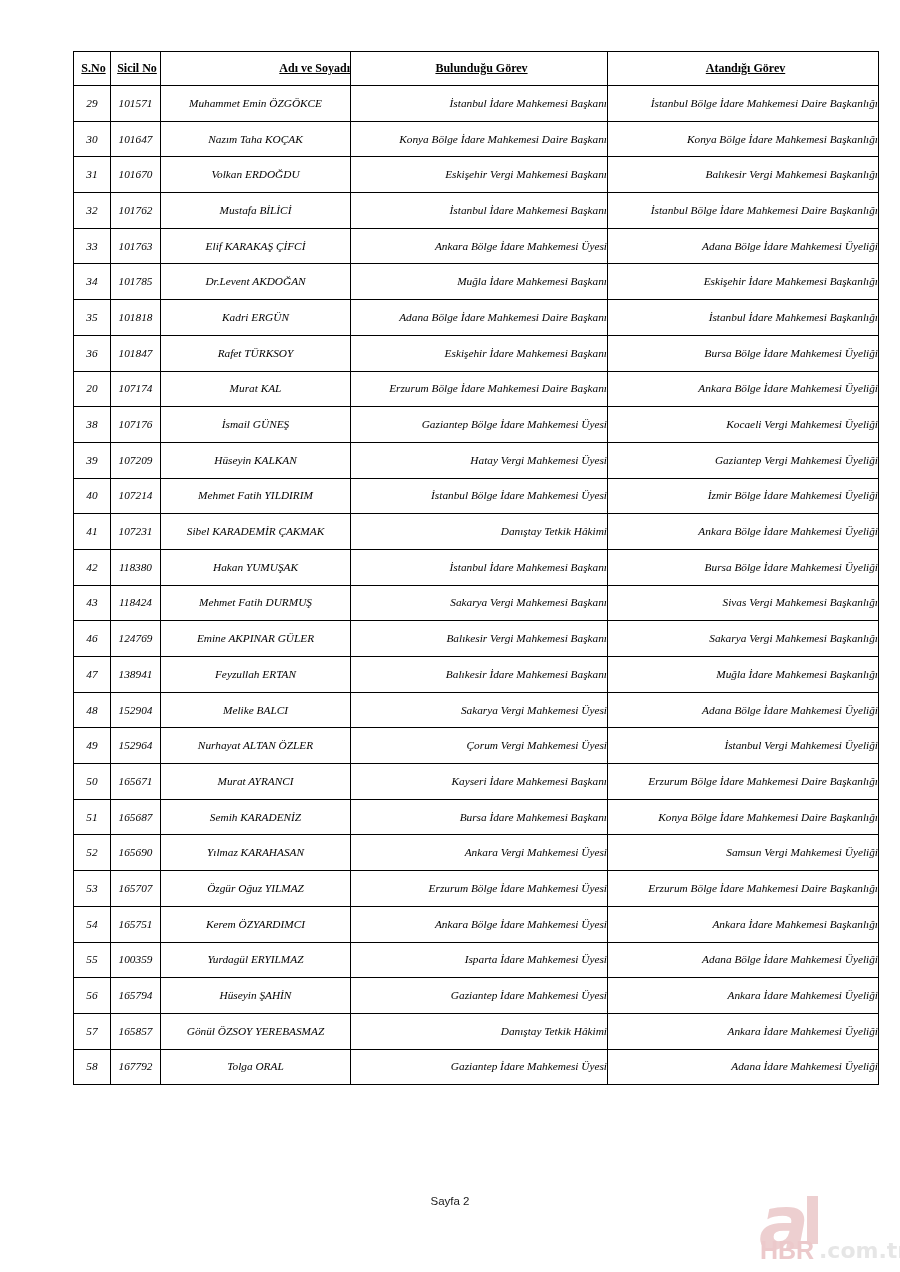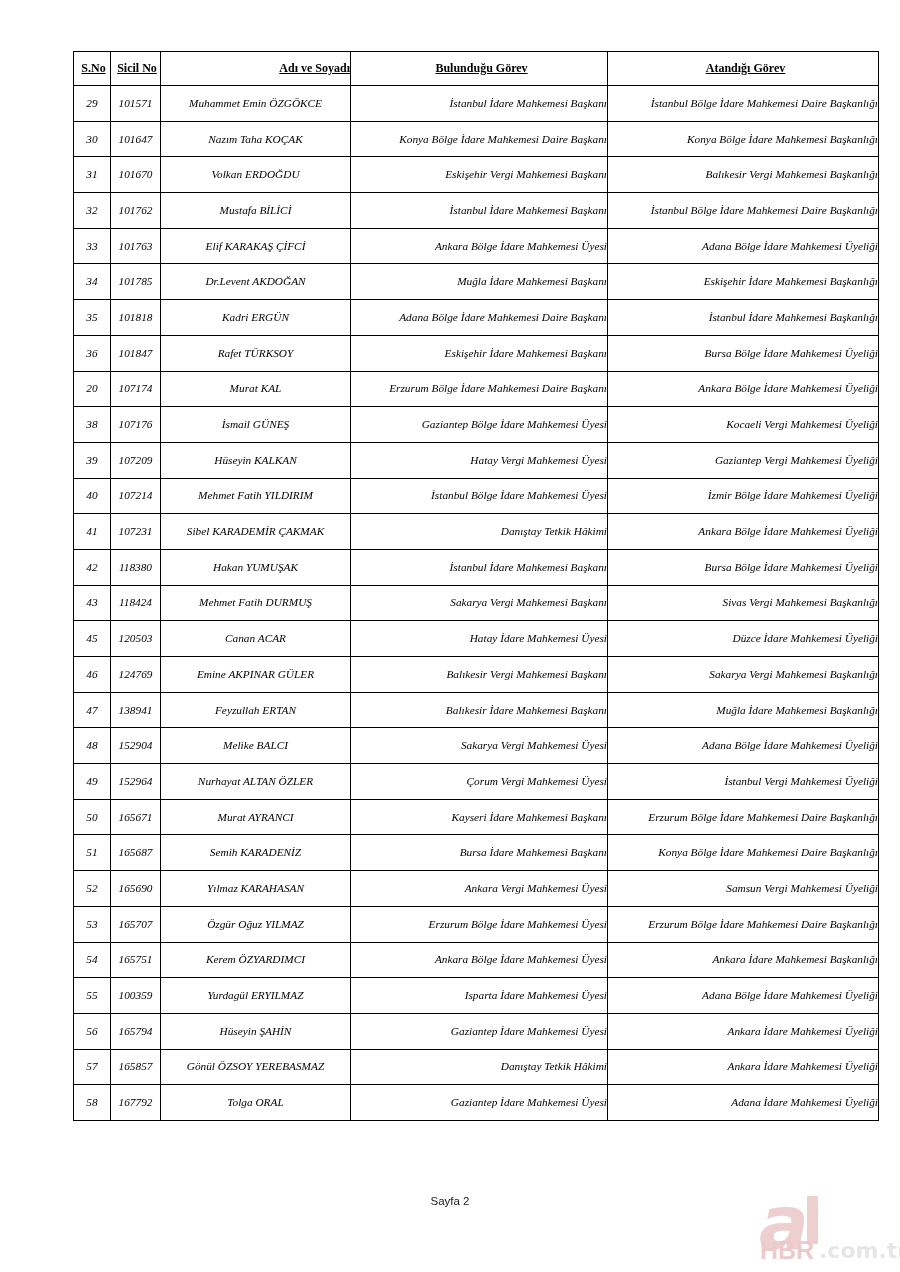--- a/index.html
+++ b/index.html
@@ -296,27 +296,20 @@
             <td class="cell-atandigi">Bursa Bölge İdare Mahkemesi Üyeliği</td>
           </tr>
           <tr>
             <td class="cell-sno">43</td>
             <td class="cell-sicil">118424</td>
             <td class="cell-ad">Mehmet Fatih DURMUŞ</td>
             <td class="cell-bulundugu">Sakarya Vergi Mahkemesi Başkanı</td>
             <td class="cell-atandigi">Sivas Vergi Mahkemesi Başkanlığı</td>
           </tr>
           <tr>
-            <td class="cell-sno">45</td>
-            <td class="cell-sicil">120503</td>
-            <td class="cell-ad">Canan ACAR</td>
-            <td class="cell-bulundugu">Hatay İdare Mahkemesi Üyesi</td>
-            <td class="cell-atandigi">Düzce İdare Mahkemesi Üyeliği</td>
-          </tr>
-          <tr>
             <td class="cell-sno">46</td>
             <td class="cell-sicil">124769</td>
             <td class="cell-ad">Emine AKPINAR GÜLER</td>
             <td class="cell-bulundugu">Balıkesir Vergi Mahkemesi Başkanı</td>
             <td class="cell-atandigi">Sakarya Vergi Mahkemesi Başkanlığı</td>
           </tr>
           <tr>
             <td class="cell-sno">47</td>
             <td class="cell-sicil">138941</td>
             <td class="cell-ad">Feyzullah ERTAN</td>

